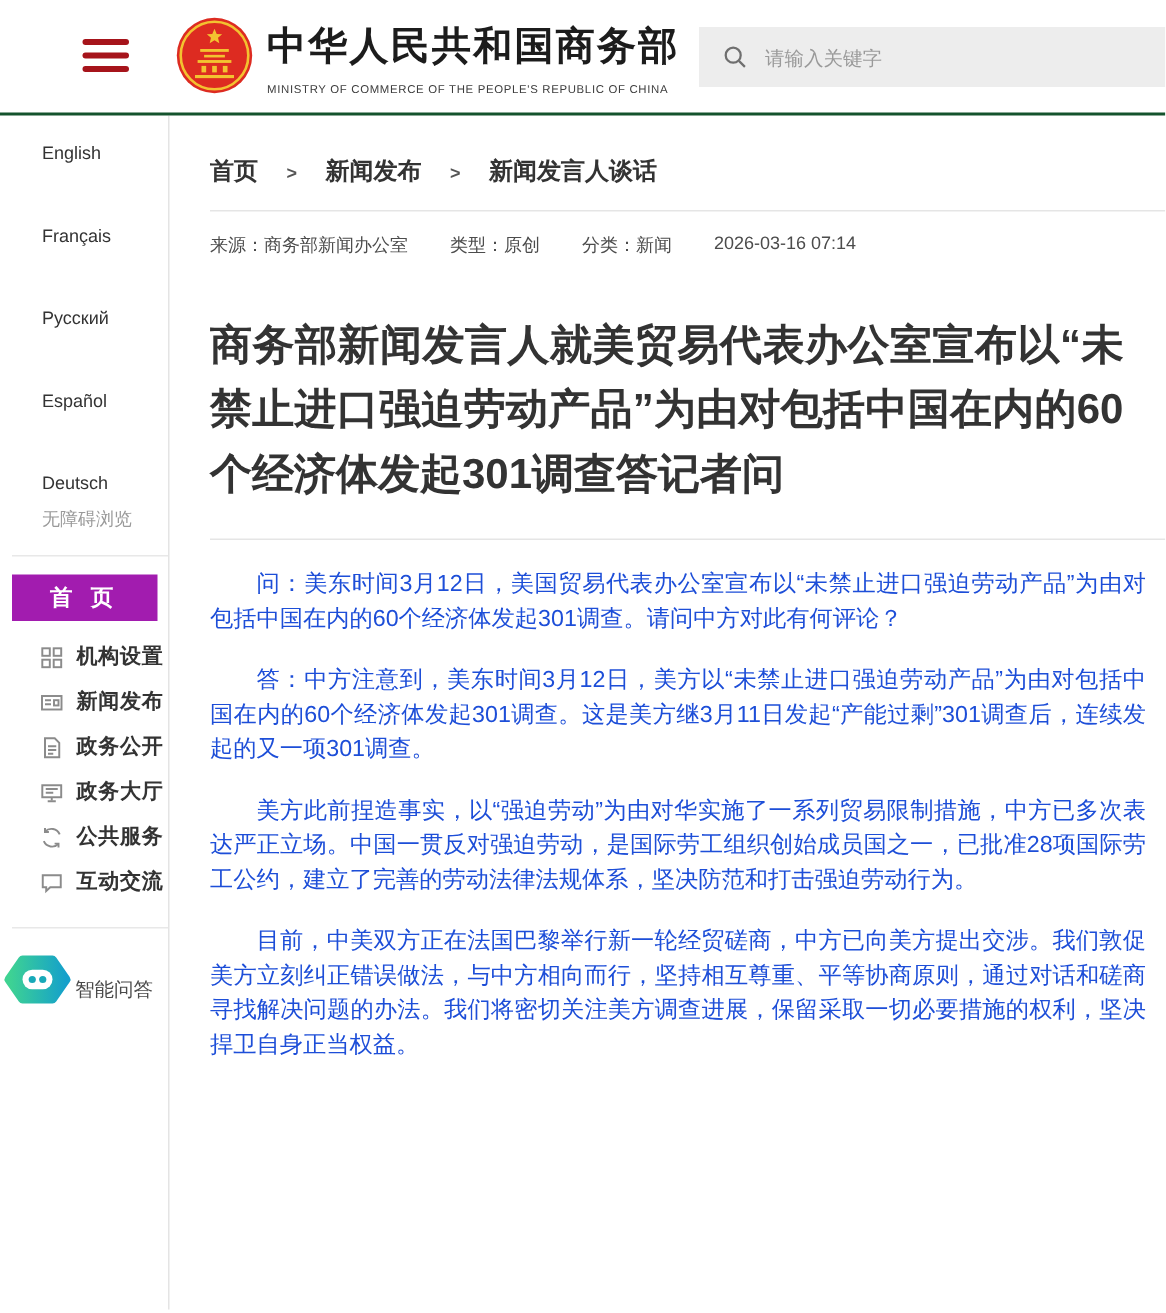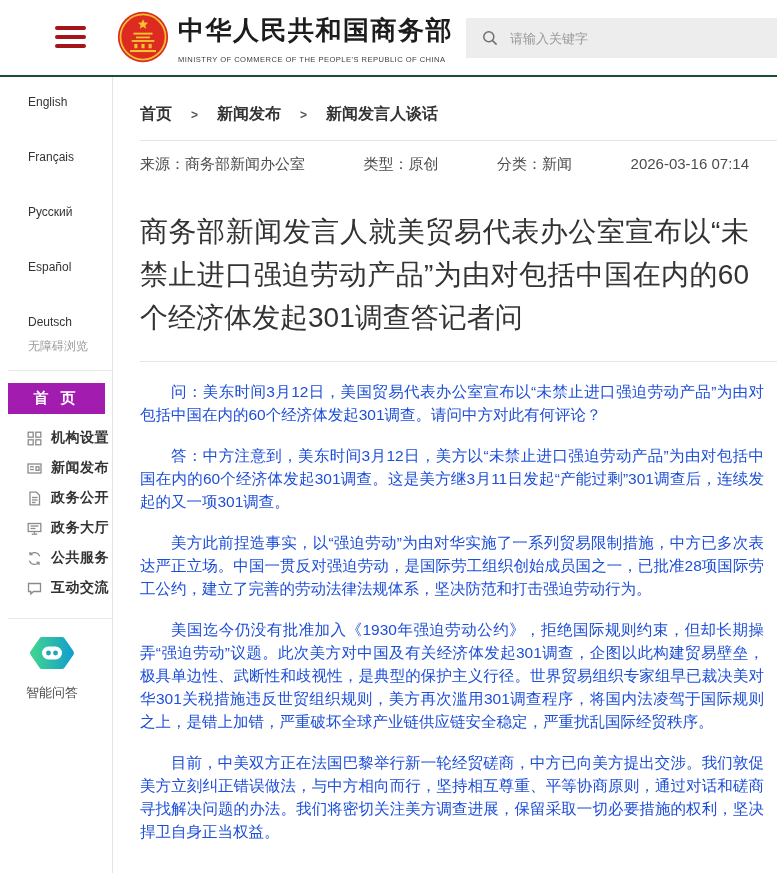--- a/index.html
+++ b/index.html
@@ -32,33 +32,33 @@
   .langs { margin-left:28px; width:88px; font-size:12px; color:#333; display:flex; flex-wrap:wrap; column-gap:9px; row-gap:8px; line-height:13px;gap:42px; }
   .lang { cursor:pointer; white-space:nowrap; }
   .accessibility { margin:9px 0 0 28px; font-size:12px; color:#9a9a9a; cursor:pointer; }
   .side-divider { border:none; border-top:1px solid #e8e8e8; margin:15px 0 0 8px; }
   .home-btn { margin:12px 0 0 8px; width:97px; height:31px; background:#a21caf; color:#fff; font-size:15px; font-weight:bold; display:flex; align-items:center; justify-content:center; letter-spacing:4px; cursor:pointer; }
   .menu { margin-top:9px; }
   .menu-item { display:flex; align-items:center; height:30px; padding-left:27px; gap:9px; cursor:pointer; }
   .menu-icon { width:15px; height:15px; flex-shrink:0; display:flex; }
   .menu-icon svg { stroke:#8b8b8b; fill:none; stroke-width:1.3; }
   .menu-label { font-size:14px; font-weight:bold; color:#333; letter-spacing:0.5px; white-space:nowrap; }
-  .assistant { margin-top:15px; width:104px; display:flex; flex-direction:column; align-items:center; cursor:pointer; }
+  .assistant { margin-top:15px; width:104px; display:flex; flex-direction:row; align-items:center; cursor:pointer; }
   .assistant-label { margin-top:8px; font-size:13px; color:#4a4a4a; }
 
   
   .breadcrumb { margin-top:27px; font-size:16px; font-weight:bold; color:#333; display:flex; align-items:center; padding-bottom:15px; border-bottom:1px solid #e5e5e5; }
   .crumb { cursor:pointer; }
   .crumb.current { cursor:default; }
   .crumb-sep { color:#555; font-weight:bold; margin:0 19px; font-size:12px; }
-  .meta { margin-top:14px; font-size:15px; color:#4c4c4c; display:flex;justify-content:space-between; }
+  .meta { margin-top:14px; font-size:12px; color:#4c4c4c; display:flex; }
   .meta-item { margin-right:28px; white-space:nowrap; }
 
   
-  .article-title { margin-top:36px; padding-right:28px; font-size:28px; font-weight:normal; color:#333; line-height:43px; text-align:justify; }
+  .article-title { margin-top:36px; padding-right:28px; font-size:28px; font-weight:bold; color:#333; line-height:43px; text-align:justify; }
   .title-divider { border:none; border-top:1px solid #e5e5e5; margin:22px 0 0 0; }
   .article-body { margin-top:18px; padding-right:13px; }
   .article-body p { font-size:15.5px; color:#1d4ed8; line-height:23px; text-indent:31px; text-align:justify; margin:0; }
   .article-body p + p { margin-top:18px; }
 </style>
 </head>
 <body>
 
 <div class="page">
 
@@ -223,19 +223,18 @@
         <span class="meta-item">2026-03-16 07:14</span>
       </div>
 
       <h1 class="article-title" style="margin-bottom:0;">商务部新闻发言人就美贸易代表办公室宣布以“未禁止进口强迫劳动产品”为由对包括中国在内的60个经济体发起301调查答记者问</h1>
       <hr class="title-divider">
 
       <div class="article-body">
         <p>问：美东时间3月12日，美国贸易代表办公室宣布以“未禁止进口强迫劳动产品”为由对包括中国在内的60个经济体发起301调查。请问中方对此有何评论？</p>
         <p>答：中方注意到，美东时间3月12日，美方以“未禁止进口强迫劳动产品”为由对包括中国在内的60个经济体发起301调查。这是美方继3月11日发起“产能过剩”301调查后，连续发起的又一项301调查。</p>
         <p>美方此前捏造事实，以“强迫劳动”为由对华实施了一系列贸易限制措施，中方已多次表达严正立场。中国一贯反对强迫劳动，是国际劳工组织创始成员国之一，已批准28项国际劳工公约，建立了完善的劳动法律法规体系，坚决防范和打击强迫劳动行为。</p>
-        <p>美国迄今仍没有批准加入《1930年强迫劳动公约》，拒绝国际规则约束，但却长期操弄“强迫劳动”议题。此次美方对中国及有关经济体发起301调查，企图以此构建贸易壁垒，极具单边性、武断性和歧视性，是典型的保护主义行径。世界贸易组织专家组早已裁决美对华301关税措施违反世贸组织规则，美方再次滥用301调查程序，将国内法凌驾于国际规则之上，是错上加错，严重破坏全球产业链供应链安全稳定，严重扰乱国际经贸秩序。</p>
         <p>目前，中美双方正在法国巴黎举行新一轮经贸磋商，中方已向美方提出交涉。我们敦促美方立刻纠正错误做法，与中方相向而行，坚持相互尊重、平等协商原则，通过对话和磋商寻找解决问题的办法。我们将密切关注美方调查进展，保留采取一切必要措施的权利，坚决捍卫自身正当权益。</p>
       </div>
 
     </div>
   </div>
 </div>
 
 </body></html>

